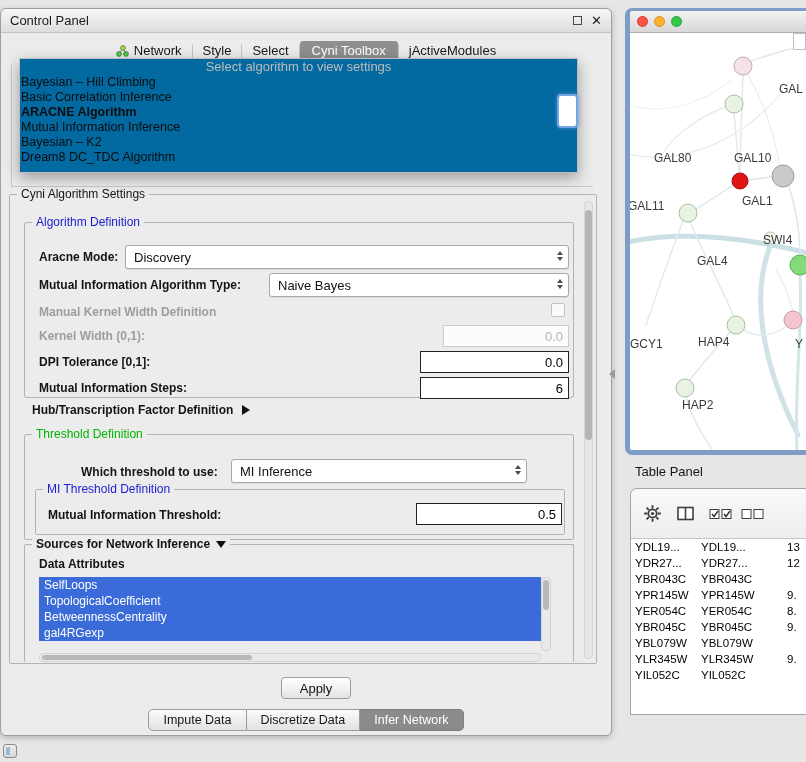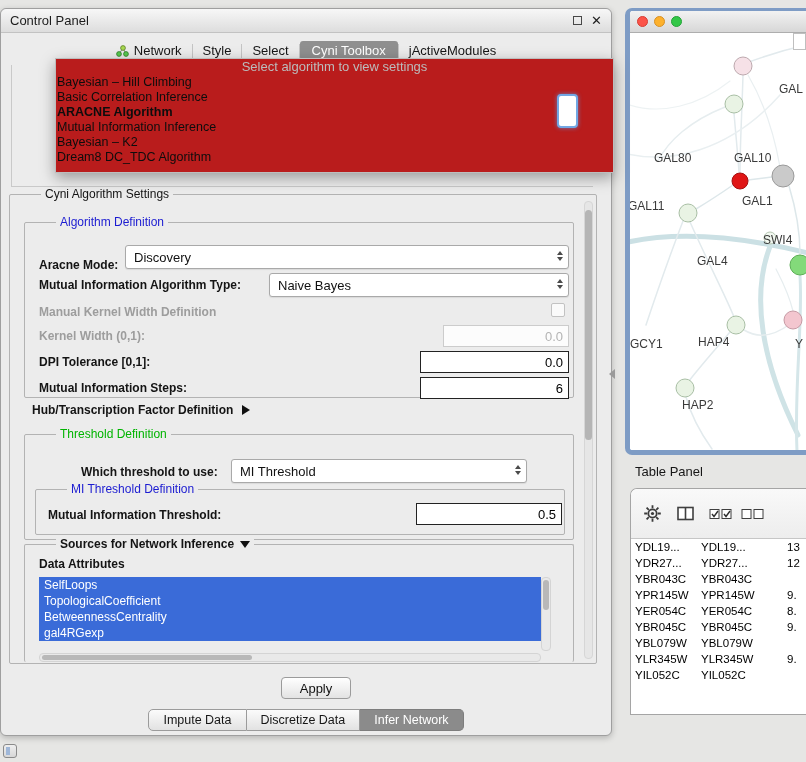--- a/index.html
+++ b/index.html
@@ -1,20 +1,20 @@
 <!DOCTYPE html>
 <html><head>
 <meta charset="utf-8">
 <style>
   * { box-sizing:border-box; margin:0; padding:0; }
   html,body { width:806px; height:762px; }
   body { background:#e6e6e4; font-family:"Liberation Sans","DejaVu Sans",sans-serif; position:relative; overflow:hidden; }
   .abs { position:absolute; }
   .group { position:absolute; border:1px solid #b3b3b3; border-radius:2px; }
-  .gtitle { position:absolute; top:-8px; left:7px; background:#ececec; padding:0 4px; font-size:12px; color:#141414; white-space:nowrap; line-height:15px; display:flex; align-items:center; gap:6px;margin-left:24px; }
+  .gtitle { position:absolute; top:-8px; left:7px; background:#ececec; padding:0 4px; font-size:12px; color:#141414; white-space:nowrap; line-height:15px; display:flex; align-items:center; gap:6px; }
   .gtitle.blue  { color:#1b1bd1; }
   .gtitle.green { color:#00b400; }
   .lbl { position:absolute; font-size:12px; font-weight:bold; color:#141414; white-space:nowrap; }
   .lbl.dis { color:#9d9d9d; }
   .combo { position:absolute; height:24px; background:#fff; border:1px solid #a9a9a9; border-radius:3px; display:flex; align-items:center; padding-left:8px; font-size:13px; color:#111; box-shadow:0 1px 1px rgba(0,0,0,.08); }
   .combo .arrows { position:absolute; right:5px; top:5px; display:flex; flex-direction:column; gap:2px; }
   .combo .up   { width:0;height:0;border-left:3.5px solid transparent;border-right:3.5px solid transparent;border-bottom:4.5px solid #4a4a4a; }
   .combo .down { width:0;height:0;border-left:3.5px solid transparent;border-right:3.5px solid transparent;border-top:4.5px solid #4a4a4a; }
   .tfield { position:absolute; height:22px; background:#fff; border:1.5px solid #222; font-size:13px; text-align:right; padding:0 5px; color:#000; font-family:inherit; }
   .tfield.dis { border:1px solid #cccccc; color:#b4b4b4; background:#fcfcfc; }
@@ -74,42 +74,42 @@
       </div>
     <div class="tab-sep"></div>
     <div class="cp-tab">
         <span>jActiveModules</span>
       </div>
   </div>
 
   <div style="position:absolute;left:10px;top:56px;width:1px;height:121px;background:#c9c9c9;"></div>
   <div style="position:absolute;left:10px;top:177px;width:582px;height:1px;background:#c9c9c9;"></div>
 
-  <div style="position:absolute;left:18px;top:49px;width:559px;height:115px;background:#b91c1c;border:1px solid #bdbdbd;box-shadow:0 5px 14px rgba(0,0,0,.35);z-index:30;margin-left:36px;">
+  <div style="position:absolute;left:18px;top:49px;width:559px;height:115px;background:#0369a1;border:1px solid #bdbdbd;box-shadow:0 5px 14px rgba(0,0,0,.35);z-index:30;">
     <div style="text-align:center;color:#bcbcbc;font-size:13px;height:16px;line-height:16px;">Select algorithm to view settings</div>
     <div class="popup-item">Bayesian – Hill Climbing</div>
     <div class="popup-item">Basic Correlation Inference</div>
     <div class="popup-item bold">ARACNE Algorithm</div>
     <div class="popup-item">Mutual Information Inference</div>
     <div class="popup-item">Bayesian – K2</div>
     <div class="popup-item">Dream8 DC_TDC Algorithm</div>
   </div>
   <div style="position:absolute;left:556px;top:85px;width:21px;height:34px;background:#fff;border:2px solid #72a7e4;border-radius:4px;box-shadow:0 0 4px rgba(90,150,220,.8);z-index:31;"></div>
 
   <div class="group" style="left:8px;top:185px;width:588px;height:470px;background:#ececec;">
     <span class="gtitle">
         <span>Cyni Algorithm Settings</span>
       </span>
 
     <div class="group" style="left:14px;top:27px;width:550px;height:176px;">
       <span class="gtitle blue">
           <span>Algorithm Definition</span>
         </span>
 
-      <span class="lbl" style="left:14px;top:27px;margin-top:8px;">Aracne Mode:</span>
+      <span class="lbl" style="left:14px;top:27px;">Aracne Mode:</span>
       <div class="combo" style="left:100px;top:22px;width:444px;">
         <span>Discovery</span>
         <span class="arrows">
             <span class="up"></span>
             <span class="down"></span>
           </span>
       </div>
 
       <span class="lbl" style="left:14px;top:55px;">Mutual Information Algorithm Type:</span>
       <div class="combo" style="left:244px;top:50px;width:300px;">
@@ -138,21 +138,21 @@
       <span style="width:0;height:0;border-top:5.5px solid transparent;border-bottom:5.5px solid transparent;border-left:8px solid #101010;"></span>
     </div>
 
     <div class="group" style="left:14px;top:239px;width:550px;height:106px;">
       <span class="gtitle green">
           <span>Threshold Definition</span>
         </span>
 
       <span class="lbl" style="left:56px;top:30px;">Which threshold to use:</span>
       <div class="combo" style="left:206px;top:24px;width:296px;">
-        <span>MI Threshold</span>
+        <span>MI Inference</span>
         <span class="arrows">
             <span class="up"></span>
             <span class="down"></span>
           </span>
       </div>
 
       <div class="group" style="left:10px;top:54px;width:530px;height:46px;">
         <span class="gtitle blue">
             <span>MI Threshold Definition</span>
           </span>

